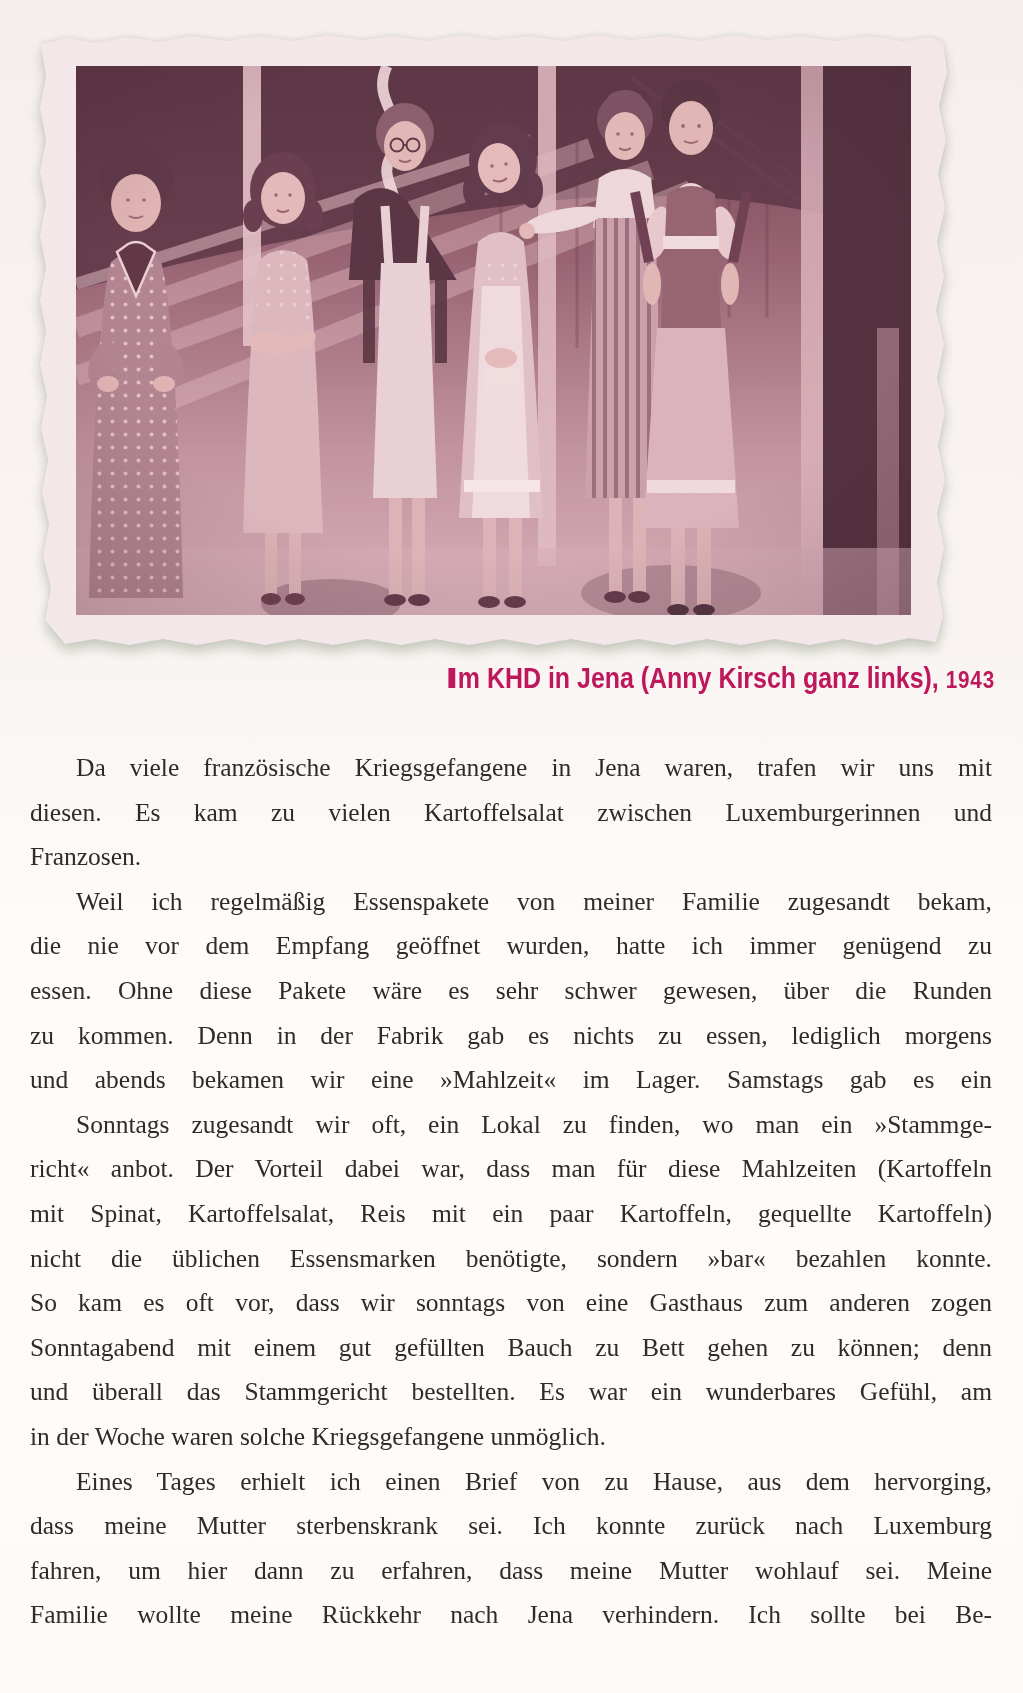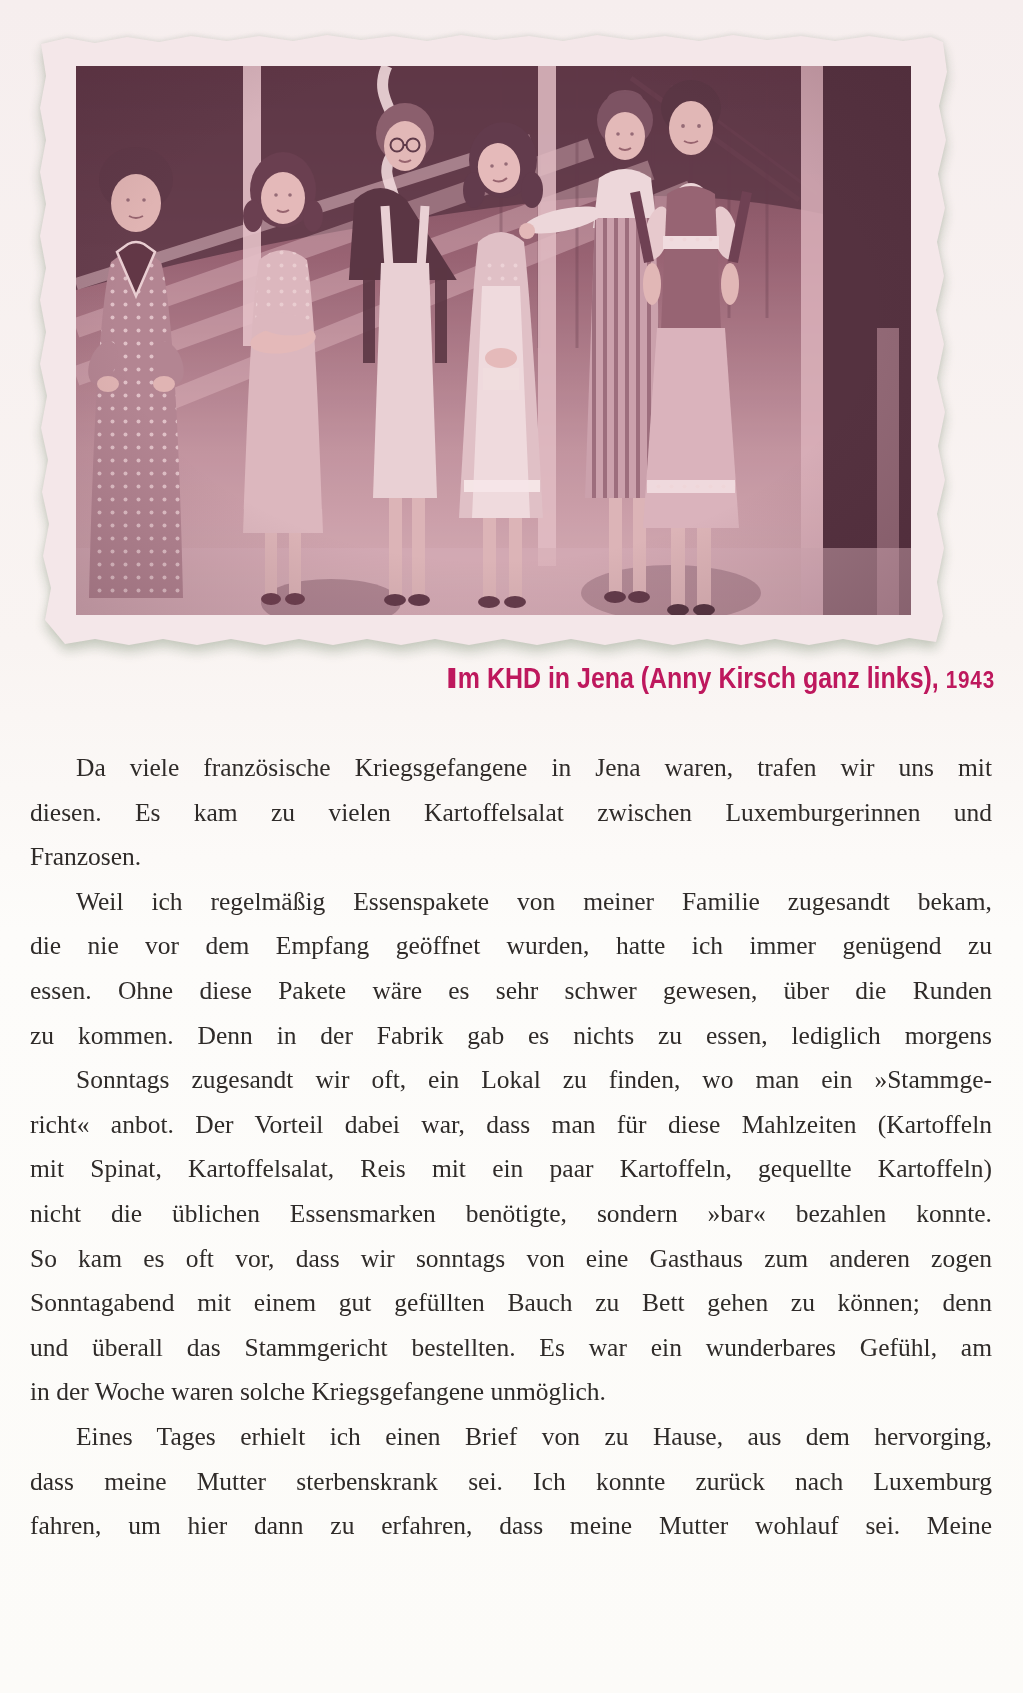--- a/index.html
+++ b/index.html
@@ -226,31 +226,33 @@
       <div class="para">
         <div class="line indent">Da viele französische Kriegsgefangene in Jena waren, trafen wir uns mit</div>
         <div class="line">diesen. Es kam zu vielen Kartoffelsalat zwischen Luxemburgerinnen und</div>
         <div class="line pend">Franzosen.</div>
       </div>
       <div class="para">
         <div class="line indent">Weil ich regelmäßig Essenspakete von meiner Familie zugesandt bekam,</div>
         <div class="line">die nie vor dem Empfang geöffnet wurden, hatte ich immer genügend zu</div>
         <div class="line">essen. Ohne diese Pakete wäre es sehr schwer gewesen, über die Runden</div>
         <div class="line">zu kommen. Denn in der Fabrik gab es nichts zu essen, lediglich morgens</div>
+        <div class="line">und abends bekamen wir eine »Mahlzeit« im Lager. Samstags gab es ein</div>
       </div>
       <div class="para">
         <div class="line indent">Sonntags zugesandt wir oft, ein Lokal zu finden, wo man ein »Stammge-</div>
         <div class="line">richt« anbot. Der Vorteil dabei war, dass man für diese Mahlzeiten (Kartoffeln</div>
         <div class="line">mit Spinat, Kartoffelsalat, Reis mit ein paar Kartoffeln, gequellte Kartoffeln)</div>
         <div class="line">nicht die üblichen Essensmarken benötigte, sondern »bar« bezahlen konnte.</div>
         <div class="line">So kam es oft vor, dass wir sonntags von eine Gasthaus zum anderen zogen</div>
         <div class="line">Sonntagabend mit einem gut gefüllten Bauch zu Bett gehen zu können; denn</div>
         <div class="line">und überall das Stammgericht bestellten. Es war ein wunderbares Gefühl, am</div>
         <div class="line pend">in der Woche waren solche Kriegsgefangene unmöglich.</div>
       </div>
       <div class="para">
         <div class="line indent">Eines Tages erhielt ich einen Brief von zu Hause, aus dem hervorging,</div>
         <div class="line">dass meine Mutter sterbenskrank sei. Ich konnte zurück nach Luxemburg</div>
         <div class="line">fahren, um hier dann zu erfahren, dass meine Mutter wohlauf sei. Meine</div>
+        <div class="line">Familie wollte meine Rückkehr nach Jena verhindern. Ich sollte bei Be-</div>
       </div>
     </div>
 
 </div>
 
 </body></html>

